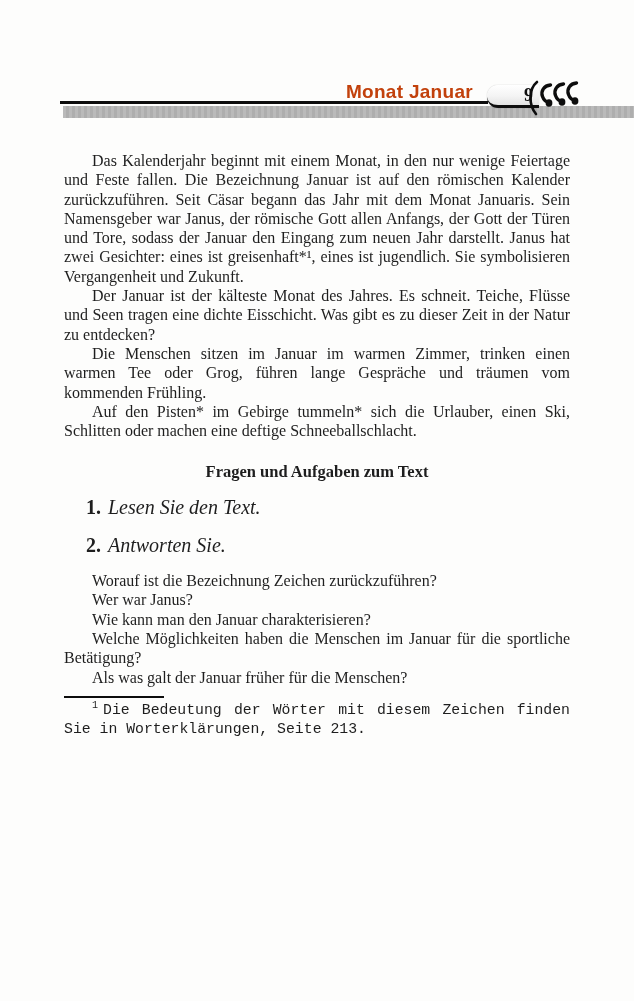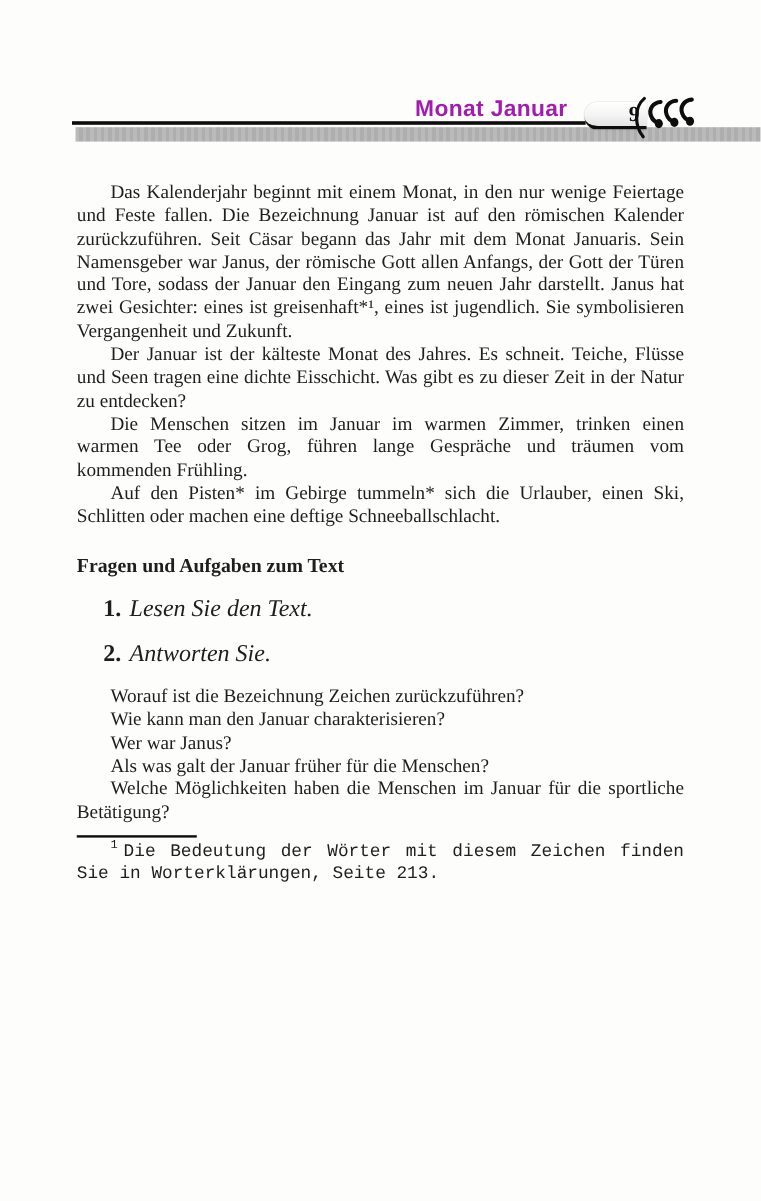--- a/index.html
+++ b/index.html
@@ -17,21 +17,21 @@
   .header { position: absolute; top: 0; left: 0; width: 634px; height: 124px; }
   .running-head {
     position: absolute;
     top: 82px;
     right: 161px;
     font-family: "Liberation Sans", sans-serif;
     font-weight: 700;
     font-size: 19px;
     line-height: 19px;
     letter-spacing: 0.3px;
-    color: #a21caf;
+    color: #c2410c;
     white-space: nowrap;
   }
   .rule-black {
     position: absolute;
     top: 101px; left: 60px;
     width: 428px; height: 3px;
     background: #0d0d0d;
   }
   .gray-band {
     position: absolute;
@@ -70,21 +70,21 @@
     margin: 0;
     font-size: 16px;
     line-height: 19.3px;
     text-align: justify;
     text-indent: 28px;
   }
   .section-heading {
     margin: 22px 0 0 0;
     font-size: 16.5px;
     font-weight: 700;
-    text-align: left;
+    text-align: center;
     line-height: 20px;
   }
   .task {
     margin: 16px 0 0 22px;
     font-size: 20px;
     line-height: 19.3px;
   }
   .task + .task { margin-top: 18px; }
   .task-num { font-weight: 700; font-style: normal; margin-right: 7px; }
   .task-text { font-style: italic; }
@@ -148,24 +148,24 @@
 
     <div class="task">
       <span class="task-num">1.</span><span class="task-text">Lesen Sie den Text.</span>
     </div>
     <div class="task">
       <span class="task-num">2.</span><span class="task-text">Antworten Sie.</span>
     </div>
 
     <div class="questions">
       <p class="question">Worauf ist die Bezeichnung Zeichen zurückzuführen?</p>
+      <p class="question">Wer war Janus?</p>
       <p class="question">Wie kann man den Januar charakterisieren?</p>
-      <p class="question">Wer war Janus?</p>
+      <p class="question">Welche Möglichkeiten haben die Menschen im Januar für die sportliche Betätigung?</p>
       <p class="question">Als was galt der Januar früher für die Menschen?</p>
-      <p class="question">Welche Möglichkeiten haben die Menschen im Januar für die sportliche Betätigung?</p>
     </div>
 
     <div class="footnote">
       <div class="footnote-rule"></div>
       <p class="footnote-text"><sup>1</sup><span>Die Bedeutung der Wörter mit diesem Zeichen finden Sie in Worterklärungen, Seite 213.</span></p>
     </div>
   </div>
 
 </div>
 

